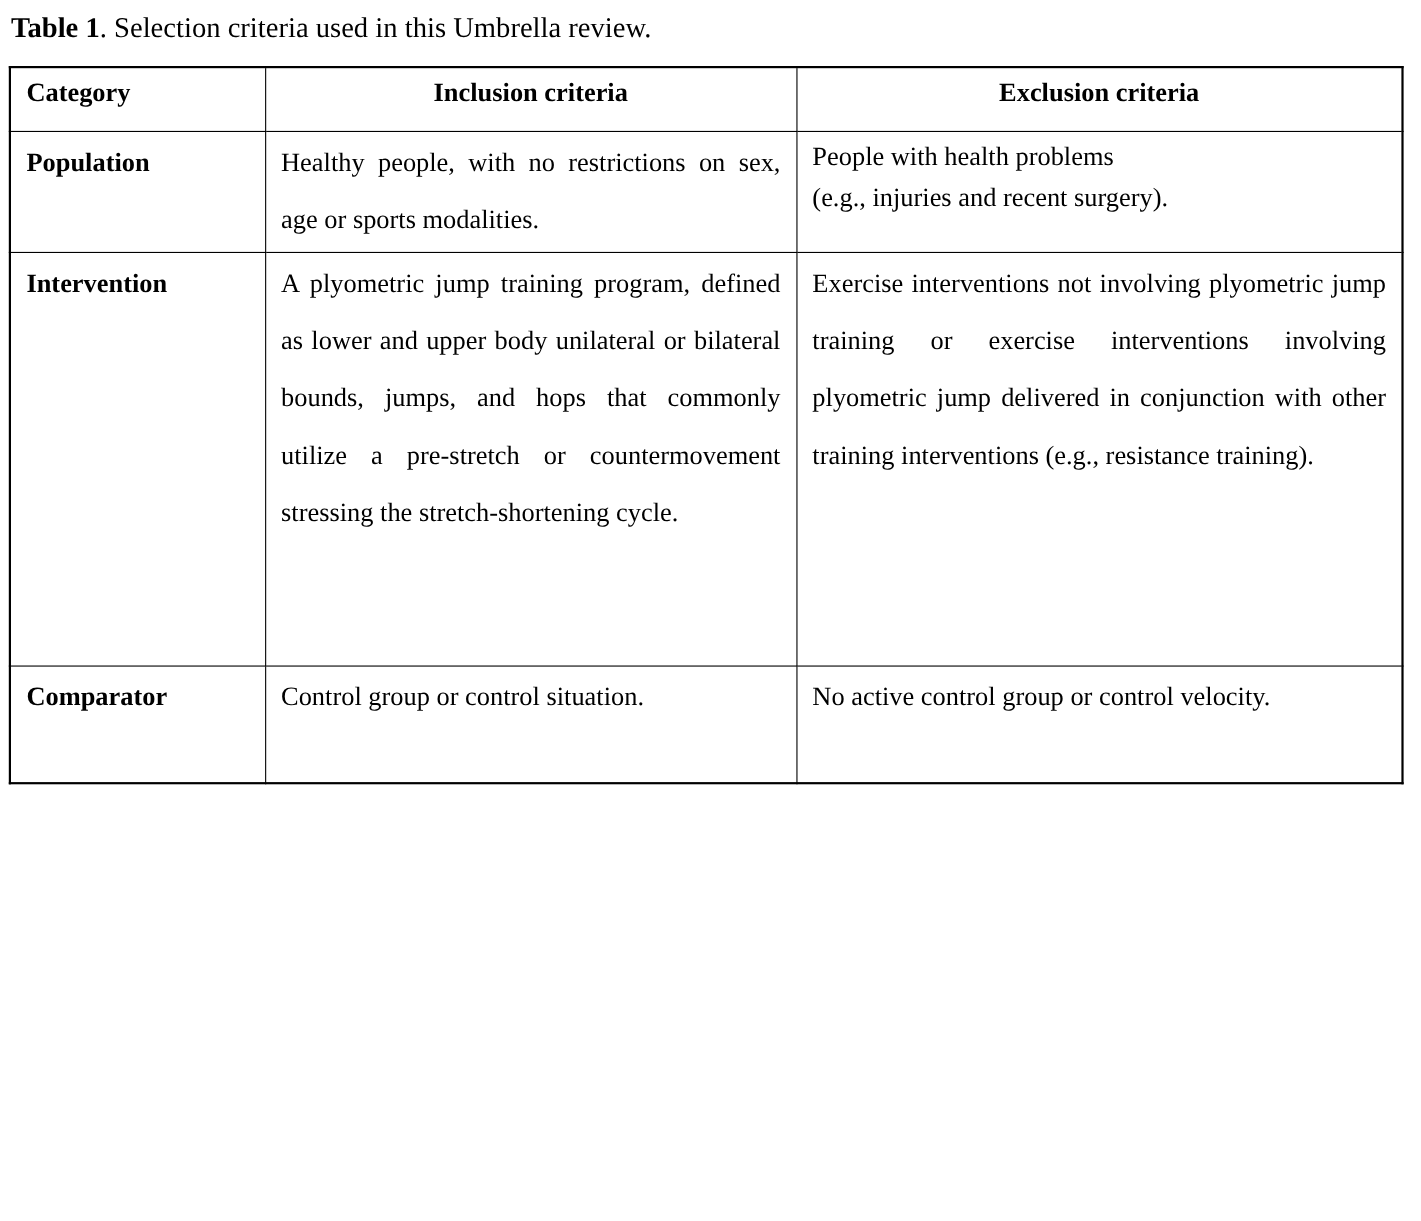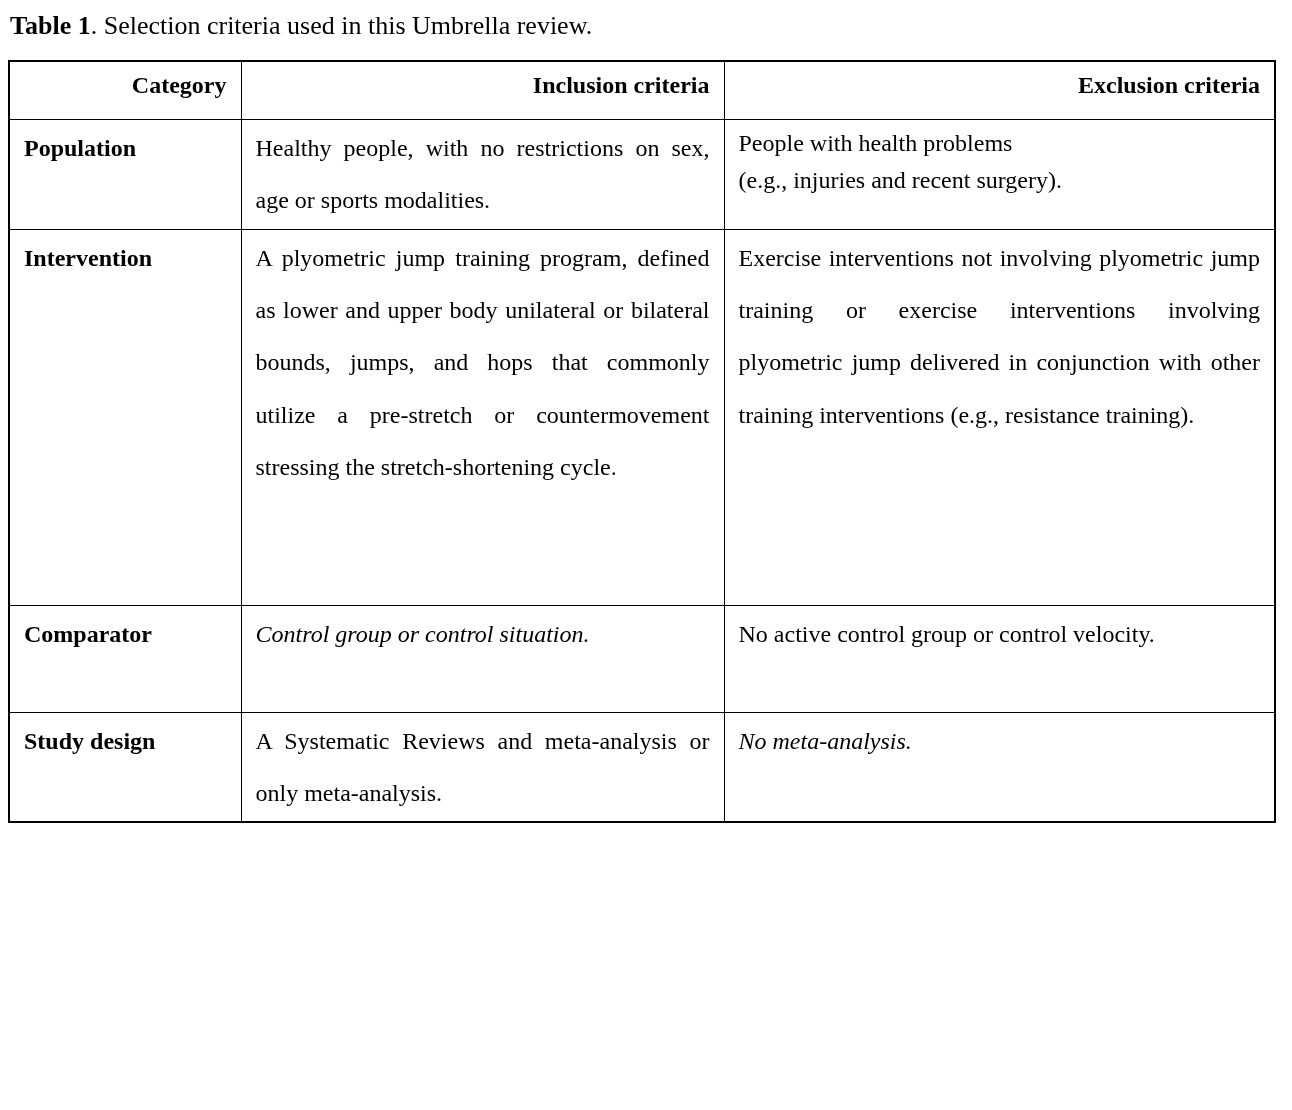--- a/index.html
+++ b/index.html
@@ -40,31 +40,31 @@
     box-sizing: border-box;
     overflow: hidden;
   }
   thead tr { height: 58px; }
   th {
     font-weight: bold;
     vertical-align: middle;
     padding-top: 0;
     padding-bottom: 10px;
   }
-  th.left   { text-align: right; margin-top: 17px; }
-  th.center { text-align: right; margin-top: 24px; }
+  th.left   { text-align: left; margin-top: 17px; }
+  th.center { text-align: center; margin-top: 24px; }
   td.cat {
     font-weight: bold;
     line-height: 2.18;
   }
   td.body {
     text-align: justify;
     line-height: 2.18;
   }
-  td.left-al { text-align: left; font-style: italic; }
+  td.left-al { text-align: left; }
   td.single {
     line-height: 1.55;
     white-space: pre-line;
     text-align: left;
     padding-top: 5px;
   }
   tr.r-population   { height: 110px; margin-top: 40px; }
   tr.r-intervention { height: 376px; }
   tr.r-comparator   { height: 107px; margin-left: 40px; }
   tr.r-outcome      { height: 273px; }
@@ -102,21 +102,16 @@
       <tr class="r-intervention">
         <td class="cat">Intervention</td>
         <td class="body">A plyometric jump training program, defined as lower and upper body unilateral or bilateral bounds, jumps, and hops that commonly utilize a pre-stretch or countermovement stressing the stretch-shortening cycle.</td>
         <td class="body">Exercise interventions not involving plyometric jump training or exercise interventions involving plyometric jump delivered in conjunction with other training interventions (e.g., resistance training).</td>
       </tr>
       <tr class="r-comparator">
         <td class="cat">Comparator</td>
         <td class="body left-al">Control group or control situation.</td>
         <td class="body">No active control group or control velocity.</td>
       </tr>
-      <tr class="r-studydesign">
-        <td class="cat">Study design</td>
-        <td class="body">A Systematic Reviews and meta-analysis or only meta-analysis.</td>
-        <td class="body left-al">No meta-analysis.</td>
-      </tr>
     </tbody>
   </table>
 
 </div>
 
 </body></html>

